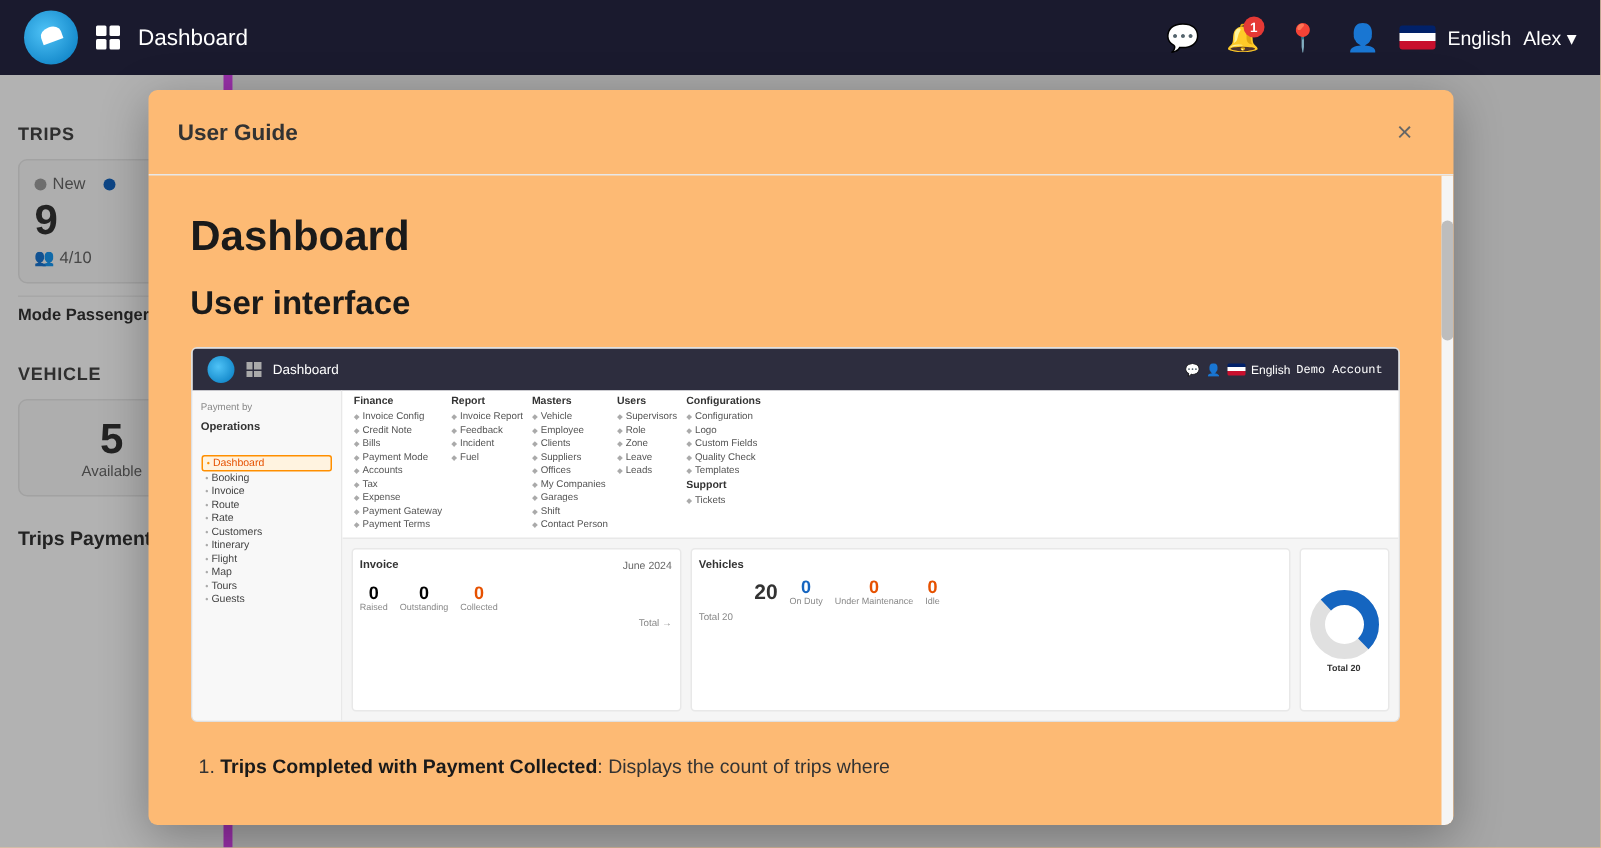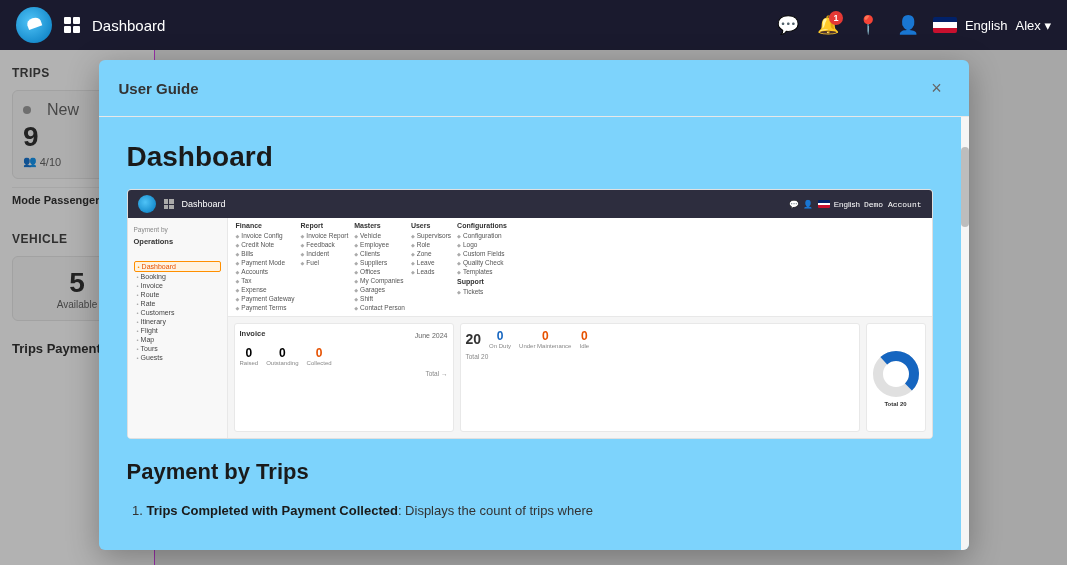--- a/index.html
+++ b/index.html
@@ -43,35 +43,35 @@
     .lang-label { color: white; font-size: 13px; }
     .user-label { color: white; font-size: 13px; cursor: pointer; }
 
     
     .main-layout { display: flex; height: calc(565px - 50px); }
 
     
     .sidebar {
       width: 155px;
       background: white;
-      border-right: 1px solid #d946ef;
-      padding: 16px 12px;
+      border-right: 6px solid #d946ef;
+      padding: 32px 12px;
       flex-shrink: 0;
       overflow: hidden;
     }
     .sidebar-section { margin-bottom: 20px; }
     .sidebar-section-title { font-size: 12px; font-weight: 700; color: #444; margin-bottom: 10px; text-transform: uppercase; letter-spacing: 0.5px; }
     .trip-card {
       background: #fafafa;
       border: 1px solid #e8e8e8;
       border-radius: 6px;
       padding: 10px;
       margin-bottom: 8px;
     }
-    .trip-status-row { display: flex; align-items: center; gap: 16px; font-size: 16px; color: #666; }
+    .trip-status-row { display: flex; align-items: center; gap: 4px; font-size: 11px; color: #666; }
     .trip-dot { width: 8px; height: 8px; border-radius: 50%; background: #9e9e9e; flex-shrink: 0; }
     .trip-dot.blue { background: #1565c0; }
     .trip-number { font-size: 28px; font-weight: 700; color: #333; margin: 2px 0; }
     .trip-passenger { font-size: 11px; color: #666; display: flex; align-items: center; gap: 3px; }
     .total-passenger { font-size: 11px; color: #888; padding: 6px 0; border-top: 1px solid #f0f0f0; margin-top: 8px; }
     .total-passenger span { font-weight: 600; color: #333; }
 
     .vehicle-card { background: #fafafa; border: 1px solid #e8e8e8; border-radius: 6px; padding: 10px; margin-bottom: 8px; text-align: center; }
     .vehicle-number { font-size: 28px; font-weight: 700; color: #333; }
     .vehicle-status { font-size: 10px; color: #666; }
@@ -83,21 +83,21 @@
       position: absolute;
       top: 50px; left: 0; right: 0; bottom: 0;
       background: rgba(0,0,0,0.3);
       display: flex;
       align-items: flex-start;
       justify-content: center;
       padding-top: 10px;
       z-index: 100;
     }
     .modal {
-      background: #7dd3fc;
+      background: #fdba74;
       width: 870px;
       max-height: 490px;
       border-radius: 6px;
       box-shadow: 0 8px 32px rgba(0,0,0,0.3);
       display: flex;
       flex-direction: column;
       overflow: hidden;
     }
     .modal-header {
       display: flex;
@@ -190,21 +190,21 @@
     .invoice-header { display: flex; justify-content: space-between; align-items: center; margin-bottom: 4px; }
     .invoice-month { font-size: 7px; color: #666; }
     .invoice-stats { display: flex; gap: 8px; margin-top: 4px; }
     .invoice-stat { text-align: center; }
     .invoice-stat-num { font-size: 12px; font-weight: 700; }
     .invoice-stat-num.orange { color: #e65100; }
     .invoice-stat-label { font-size: 6px; color: #888; }
     .invoice-total { font-size: 6.5px; color: #888; margin-top: 4px; text-align: right; }
 
     
-    .vehicles-stats { display: flex; gap: 8px; align-items: center; }
+    .vehicles-stats { display: flex; gap: 8px; align-items: center; margin-left: 37px; }
     .vehicles-num { font-size: 14px; font-weight: 700; color: #333; }
     .vehicles-stat { text-align: center; }
     .vehicles-stat-num { font-size: 12px; font-weight: 700; }
     .vehicles-stat-num.blue { color: #1565c0; }
     .vehicles-stat-num.orange { color: #e65100; }
     .vehicles-stat-label { font-size: 6px; color: #888; }
     .pie-svg { width: 50px; height: 50px; }
     .guide-list { padding-left: 20px; }
     .guide-list li { font-size: 13px; color: #333; margin-bottom: 6px; line-height: 1.5; }
     .guide-list li strong { color: #1a1a1a; }
@@ -297,20 +297,21 @@
     <div class="modal">
 
       <div class="modal-header">
         <span class="modal-title">User Guide</span>
         <span class="modal-close">×</span>
       </div>
 
       <div style="display:flex;flex:1;overflow:hidden;">
         <div class="modal-body">
           <h1 class="guide-main-title">Dashboard</h1>
+          <h2 class="guide-section-title">User interface</h2>
 
           <div class="ui-screenshot">
 
             <div class="screenshot-nav">
               <div class="screenshot-nav-logo"></div>
               <div style="display:grid;grid-template-columns:1fr 1fr;gap:1px;width:10px;height:10px;">
                 <span style="background:#aaa;"></span>
                   <span style="background:#aaa;"></span>
                 <span style="background:#aaa;"></span>
                   <span style="background:#aaa;"></span>
@@ -417,20 +418,21 @@
                       </div>
                       <div class="invoice-stat">
                         <div class="invoice-stat-num orange">0</div>
                         <div class="invoice-stat-label">Collected</div>
                       </div>
                     </div>
                     <div class="invoice-total">Total →</div>
                   </div>
 
                   <div class="ss-widget ss-vehicles">
+                    <div class="ss-widget-title">Vehicles</div>
                     <div class="vehicles-stats">
                       <div class="vehicles-num">20</div>
                       <div class="vehicles-stat">
                         <div class="vehicles-stat-num blue">0</div>
                         <div class="vehicles-stat-label">On Duty</div>
                       </div>
                       <div class="vehicles-stat">
                         <div class="vehicles-stat-num orange">0</div>
                         <div class="vehicles-stat-label">Under Maintenance</div>
                       </div>
@@ -447,21 +449,20 @@
                       <circle cx="25" cy="25" r="18" fill="none" stroke="#e0e0e0" stroke-width="10"></circle>
                       <circle cx="25" cy="25" r="18" fill="none" stroke="#1565c0" stroke-width="10" stroke-dasharray="56.5 56.5" stroke-dashoffset="14" transform="rotate(-90 25 25)"></circle>
                     </svg>
                     <div style="font-size:6px;color:#333;font-weight:600;margin-top:2px;">Total 20</div>
                   </div>
                 </div>
               </div>
             </div>
           </div>
 
-          <h2 class="guide-section-title">Payment by Trips</h2>
           <ol class="guide-list">
             <li>
               <strong>Trips Completed with Payment Collected</strong>: Displays the count of trips where
             </li>
           </ol>
         </div>
 
         <div class="scrollbar-track">
           <div class="scrollbar-thumb"></div>
         </div>

